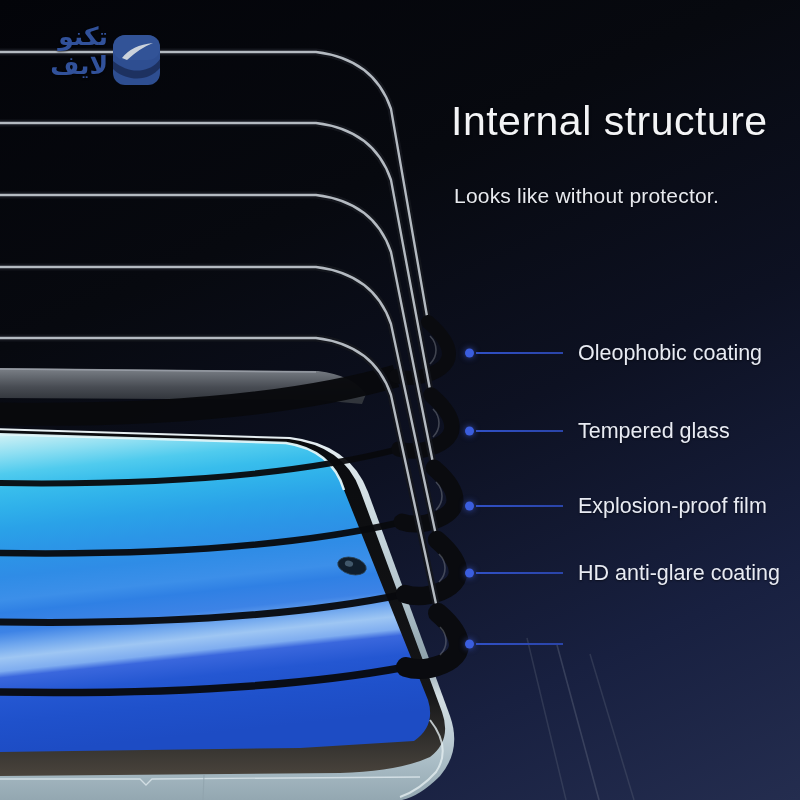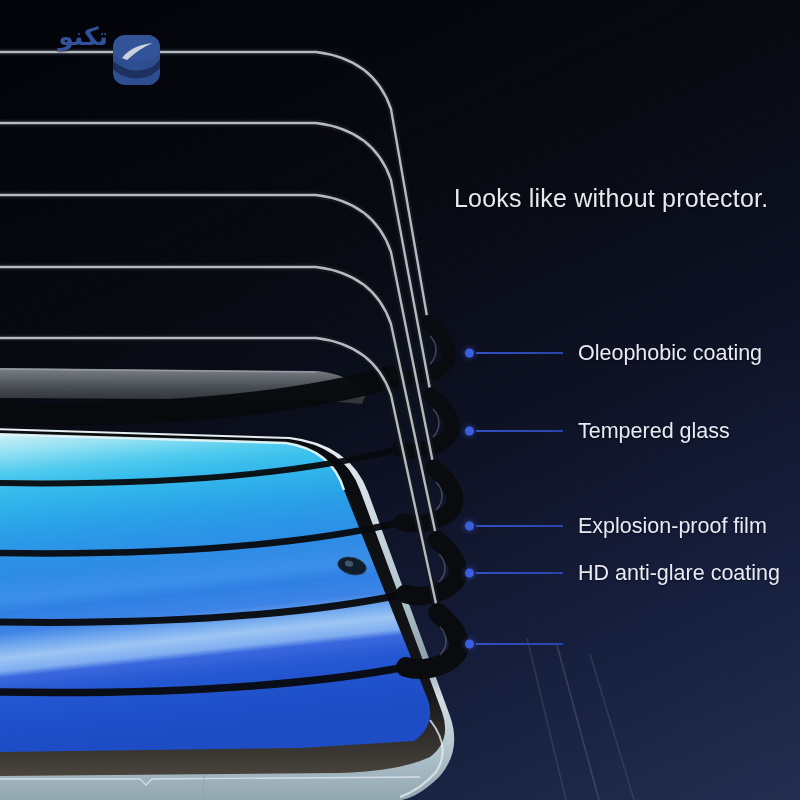--- a/index.html
+++ b/index.html
@@ -28,21 +28,21 @@
   
   .title{
     position:absolute;left:451px;top:98px;margin:0;
     font-weight:400;font-size:41px;letter-spacing:.5px;
     color:var(--title_text,#f3f4f6);
     text-shadow:0 1px 3px rgba(0,0,0,.55);
     white-space:nowrap;
   }
   .subtitle{
     position:absolute;left:454px;top:184px;margin:0;
-    font-weight:400;font-size:25px;letter-spacing:.2px;
+    font-weight:400;font-size:21px;letter-spacing:.2px;
     color:var(--subtitle_text,#e7e9ee);
     text-shadow:0 1px 2px rgba(0,0,0,.5);
     white-space:nowrap;
   }
 
   
   #callouts{position:absolute;left:0;top:0;width:800px;height:800px;pointer-events:none;}
   .callout{position:absolute;left:0;width:800px;height:26px;}
   .dot{
     position:absolute;left:465px;top:50%;transform:translateY(-50%);
@@ -177,46 +177,48 @@
         <path d="M -6 338 L 316 338 Q 374 345 391 395 L 438 613" stroke="#b4bac1" stroke-width="2.4"></path>
         <path d="M 406 667 Q 250 696 -6 692" stroke="#08090d" stroke-width="7.5" opacity="0.95"></path>
         <path d="M 438 613 C 452 625 459 635 459 645 C 459 656 448 664 430 668 C 420 670 412 669 406 667" stroke="#0a0b0f" stroke-width="20" stroke-linecap="round"></path>
         <path d="M 440 627 C 448 635 448 647 440 655" stroke="#80868e" stroke-width="1.6" opacity="0.45"></path>
       </g>
     </g>
   </svg>
 
   <div class="logo-text">
     <div>تكنو</div>
+    <div>لايف</div>
   </div>
   <div class="logo-badge">
     <svg width="47" height="50" viewBox="0 0 47 50">
       <rect x="0" y="0" width="47" height="50" rx="12" fill="#2e4e91"></rect>
       <rect x="0" y="0" width="47" height="25" rx="12" fill="#36589c" opacity="0.55"></rect>
       <path d="M 9 23 Q 19 10 40 8 Q 27 13 14 25 Z" fill="#d8dde2" opacity="0.92"></path>
       <path d="M 0 26 C 10 34 20 37 30 35 C 38 33.5 44 29 47 24 L 47 33 C 40 41 30 45 18 43 C 10 41.5 4 38 0 34 Z" fill="#1c2f5e" opacity="0.95"></path>
     </svg>
   </div>
 
+  <h1 class="title">Internal structure</h1>
   <p class="subtitle">Looks like without protector.</p>
 
   <div id="callouts">
     <div class="callout" style="top: 340px;">
       <span class="dot"></span>
       <span class="lead"></span>
       <span class="lbl">Oleophobic coating</span>
     </div>
 
     <div class="callout" style="top: 418px;">
       <span class="dot"></span>
       <span class="lead"></span>
       <span class="lbl">Tempered glass</span>
     </div>
 
-    <div class="callout" style="top: 493px; margin-top: 20px;">
+    <div class="callout" style="top: 493px;">
       <span class="dot"></span>
       <span class="lead"></span>
       <span class="lbl">Explosion-proof film</span>
     </div>
 
     <div class="callout" style="top: 560px; text-align: center;">
       <span class="dot"></span>
       <span class="lead"></span>
       <span class="lbl">HD anti-glare coating</span>
     </div>

